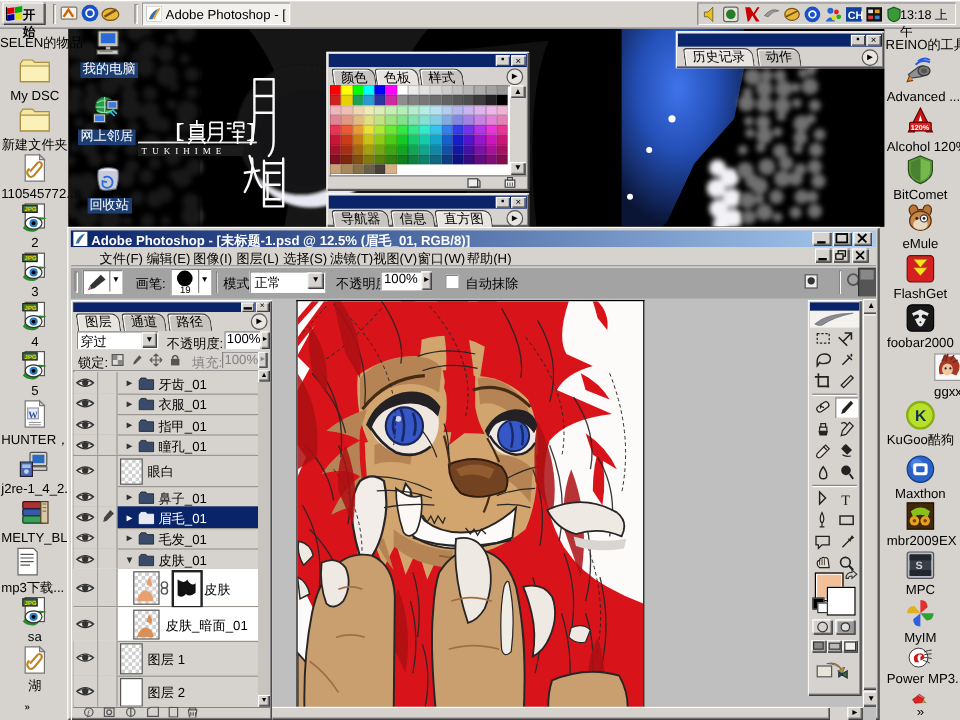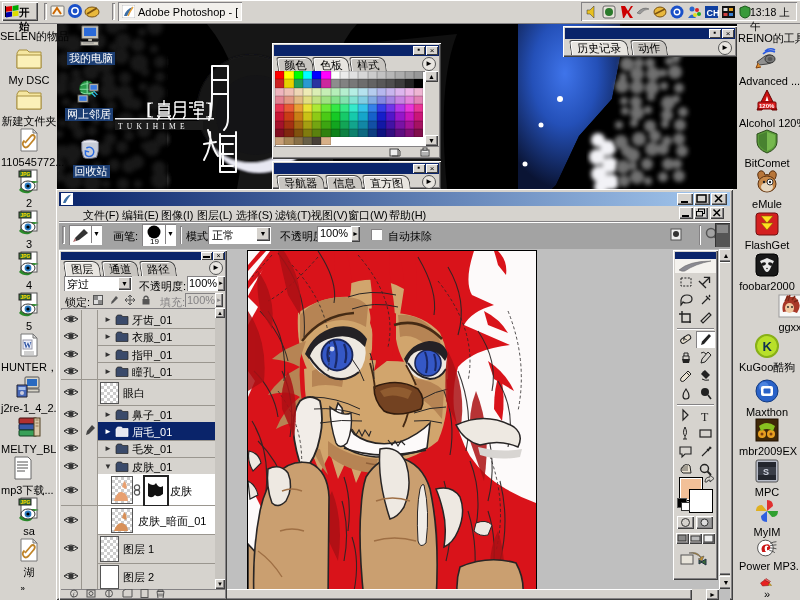--- a/index.html
+++ b/index.html
@@ -811,20 +811,21 @@
  </div>
 </div>
 
 <div class="a raised" style="left:56px;top:189px;width:677px;height:411px">
 
  <div class="a" style="left:3px;top:3px;width:671px;height:14px;background:linear-gradient(to right,#0a246a,#a6caf0)">
   <svg class="a" style="left:2px;top:1px" width="12" height="12">
         <rect width="12" height="12" fill="#fff"></rect>
         <path d="M2,10 Q4,3 10,1.5 Q6.5,6 4.5,10 Z" fill="#3b6ea5"></path>
       </svg>
+  <span class="a" style="left:17px;top:1px;color:#fff;font-weight:bold;font-size:11px;white-space:nowrap">Adobe Photoshop - [未标题-1.psd @ 12.5% (眉毛_01, RGB/8)]</span>
   <div class="a btn" style="right:37px;top:1px;width:16px;height:12px"><svg width="16" height="12">
           <rect x="4" y="8" width="7" height="2" fill="#000"></rect>
         </svg></div>
   <div class="a btn" style="right:20px;top:1px;width:16px;height:12px"><svg width="16" height="12">
           <rect x="3" y="2" width="9" height="7" fill="none" stroke="#000" stroke-width="1.5"></rect>
         </svg></div>
   <div class="a btn" style="right:3px;top:1px;width:16px;height:12px"><svg width="16" height="12">
           <path d="M4,2 L11,9 M11,2 L4,9" stroke="#000" stroke-width="1.6"></path>
         </svg></div>
  </div>

